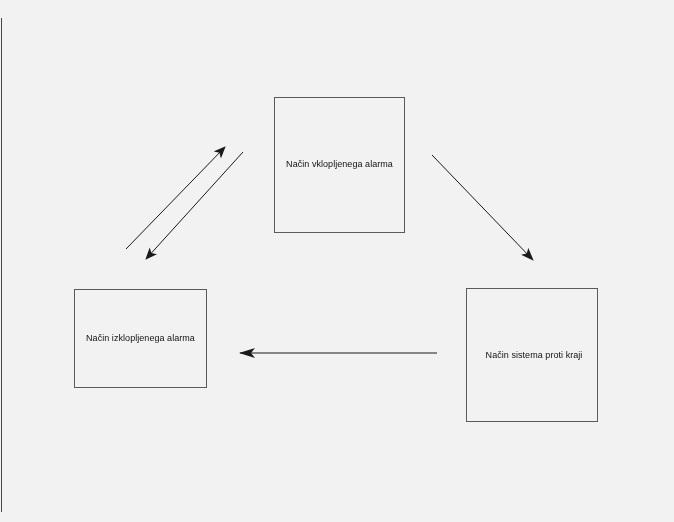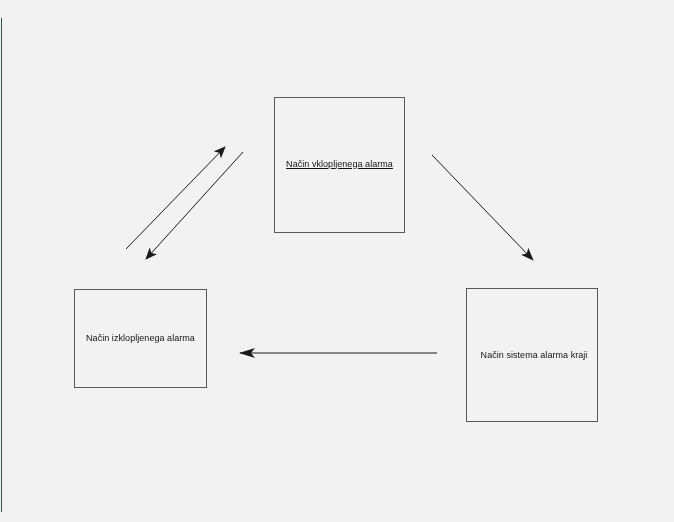--- a/index.html
+++ b/index.html
@@ -61,21 +61,20 @@
     width: 132px;
     height: 134px;
   }
   #node-antitheft .node-label {
     position: relative;
     left: 2px;
   }
   #node-armed .node-label {
     position: relative;
     top: -1px;
-    text-decoration: underline;
   }
   #node-disarmed .node-label {
     position: relative;
     top: 0px;
   }
   svg.arrows {
     position: absolute;
     left: 0;
     top: 0;
     width: 674px;
@@ -129,16 +128,16 @@
 
   <div class="node" id="node-armed">
     <span class="node-label">Način vklopljenega alarma</span>
   </div>
 
   <div class="node" id="node-disarmed">
     <span class="node-label">Način izklopljenega alarma</span>
   </div>
 
   <div class="node" id="node-antitheft">
-    <span class="node-label">Način sistema alarma kraji</span>
+    <span class="node-label">Način sistema proti kraji</span>
   </div>
 
 </div>
 
 </body></html>

